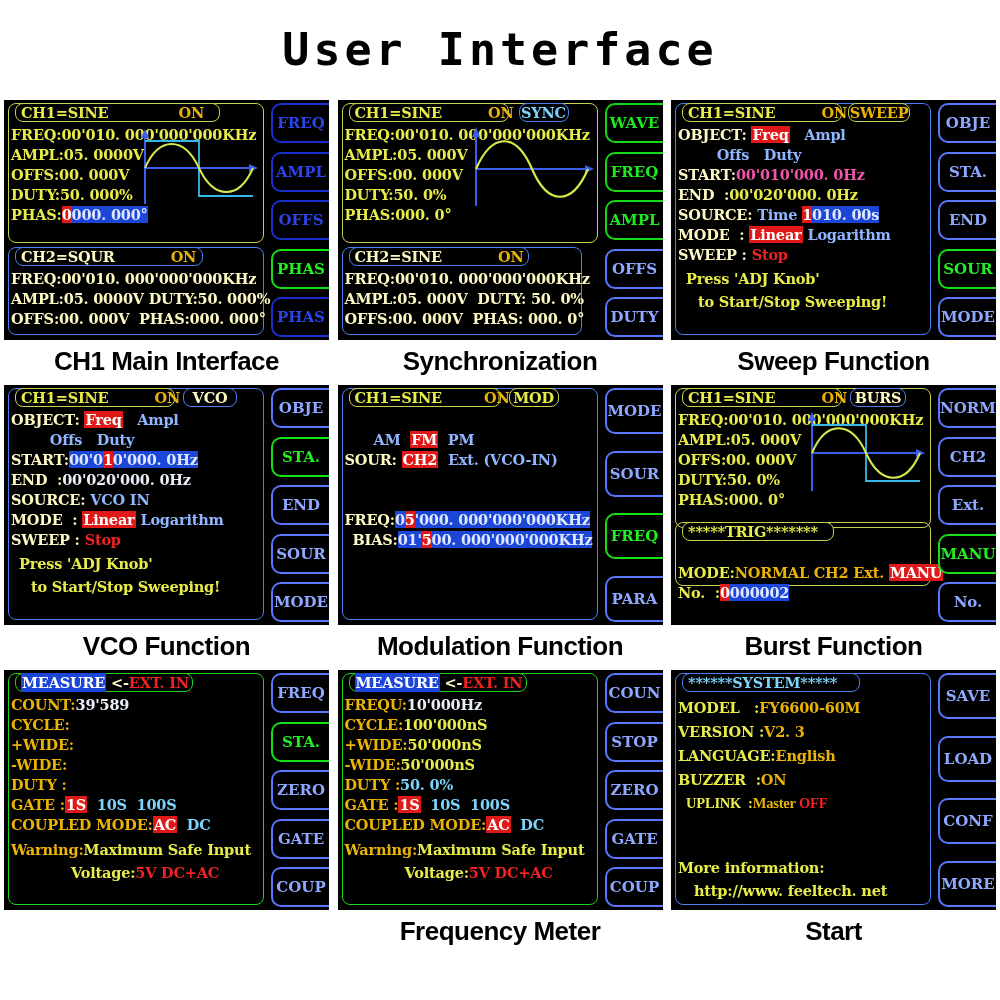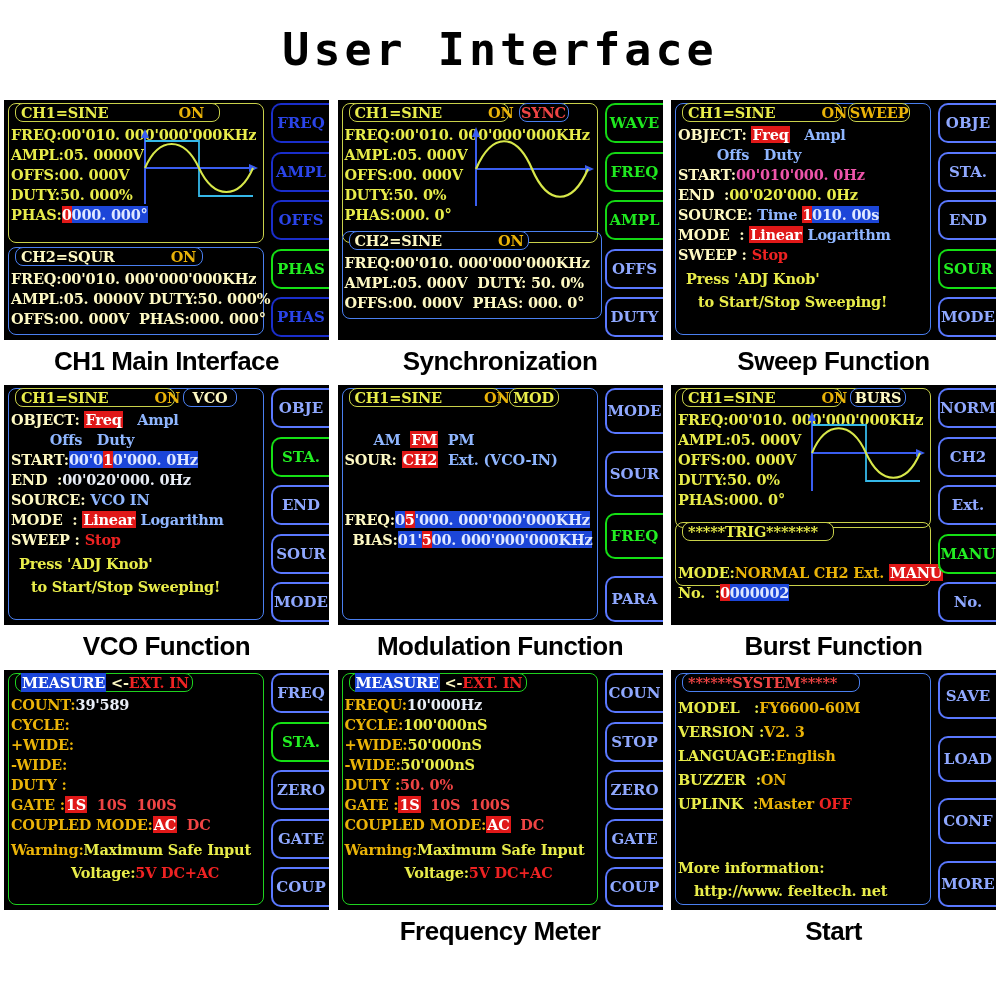--- a/index.html
+++ b/index.html
@@ -107,21 +107,21 @@
     font-size:14.5px;
     line-height:19px;
     white-space:pre;
     letter-spacing:-0.2px;
   }
   .row { white-space:pre; }
 
   .c-yel { color:#e8ec4a; }
   .c-grn { color:#eab308; }
   .c-cya { color:#fef9c3; }
-  .c-blu { color:#ef4444; }
+  .c-blu { color:#7dd3fc; }
   .c-lblu{ color:#8fb6ff; }
   .c-wht { color:#e9eef7; }
   .c-red { color:#ee2222; }
   .c-mag { color:#ee55aa; }
 
   .hl-red { background:#e01818; color:#ffffff; padding:0 1px; }
   .hl-blu { background:#1c46d8; color:#ffffff; padding:0 1px; }
   .hl-cur { background:#e01818; color:#ffffff; }
   .hl-bluwide { background:#1c46d8; color:#dfe8ff; }
 
@@ -214,21 +214,21 @@
 
           <svg class="wave" style="left:125px;top:20px;" width="128" height="86">
             <line x1="8" y1="82" x2="8" y2="8" stroke="#3a5ef0" stroke-width="2"></line>
             <polygon points="8,3 4,13 12,13" fill="#3a5ef0"></polygon>
             <line x1="8" y1="45" x2="120" y2="45" stroke="#3a5ef0" stroke-width="2"></line>
             <polygon points="126,45 117,41 117,49" fill="#3a5ef0"></polygon>
             <path d="M8,45 C24,8 48,8 64,45 C80,82 104,82 120,45" fill="none" stroke="#d8e84a" stroke-width="2.2"></path>
           </svg>
         </div>
 
-        <div class="box b" style="left:0;top:128px;width:260px;height:88px;">
+        <div class="box b" style="left:0;top:144px;width:240px;height:88px;">
           <div class="chip b" style="width:180px;">
             <span class="mono c-cya">CH2=SINE</span>
             <span class="mono c-grn" style="margin-left:56px;">ON</span>
           </div>
           <div class="mono c-cya row" style="position:absolute;left:2px;top:21px;">FREQ:00'010. 000'000'000KHz</div>
           <div class="mono c-cya row" style="position:absolute;left:2px;top:41px;">AMPL:05. 000V  DUTY: 50. 0%</div>
           <div class="mono c-cya row" style="position:absolute;left:2px;top:61px;">OFFS:00. 000V  PHAS: 000. 0°</div>
         </div>
 
       </div>
@@ -455,21 +455,21 @@
     <div class="screen">
       <div class="screen-main">
         <div class="box b" style="left:0;top:0;width:256px;height:232px;">
           <div class="chip b" style="width:178px;justify-content:flex-start;">
             <span class="mono c-blu">******SYSTEM*****</span>
           </div>
           <div class="mono row" style="position:absolute;left:2px;top:24px;"><span class="c-yel">MODEL   :</span><span class="c-grn">FY6600-60M</span></div>
           <div class="mono row" style="position:absolute;left:2px;top:48px;"><span class="c-yel">VERSION :</span><span class="c-grn">V2. 3</span></div>
           <div class="mono row" style="position:absolute;left:2px;top:72px;"><span class="c-yel">LANGUAGE:</span><span class="c-grn">English</span></div>
           <div class="mono row" style="position:absolute;left:2px;top:96px;"><span class="c-yel">BUZZER  :</span><span class="c-grn">ON</span></div>
-          <div class="mono row" style="position:absolute;left:2px;top:120px;"><span class="c-yel">UPLINK  :</span><span class="c-grn">Master</span><span> </span><span class="c-red">OFF</span></div>
+          <div class="mono row" style="position:absolute;left:10px;top:120px;font-family:Liberation Serif, serif;"><span class="c-yel">UPLINK  :</span><span class="c-grn">Master</span><span> </span><span class="c-red">OFF</span></div>
           <div class="mono c-yel row" style="position:absolute;left:2px;top:184px;">More information:</div>
           <div class="mono c-yel row" style="position:absolute;left:18px;top:207px;">http://www. feeltech. net</div>
         </div>
       </div>
       <div class="sidebar">
         <div class="sbtn lite" style="height:46px;">SAVE</div>
         <div class="sbtn lite" style="height:46px;">LOAD</div>
         <div class="sbtn lite" style="height:46px;">CONF</div>
         <div class="sbtn lite" style="height:46px;margin-bottom:0;">MORE</div>
       </div>

